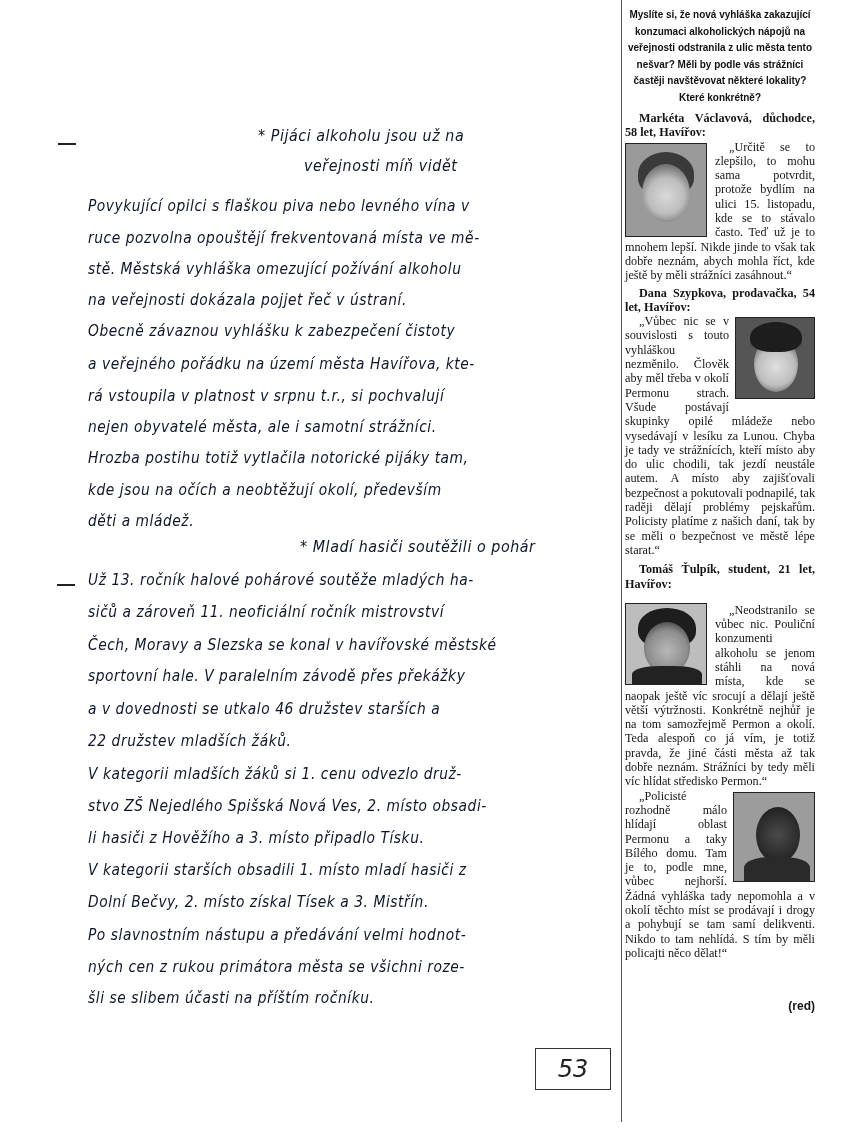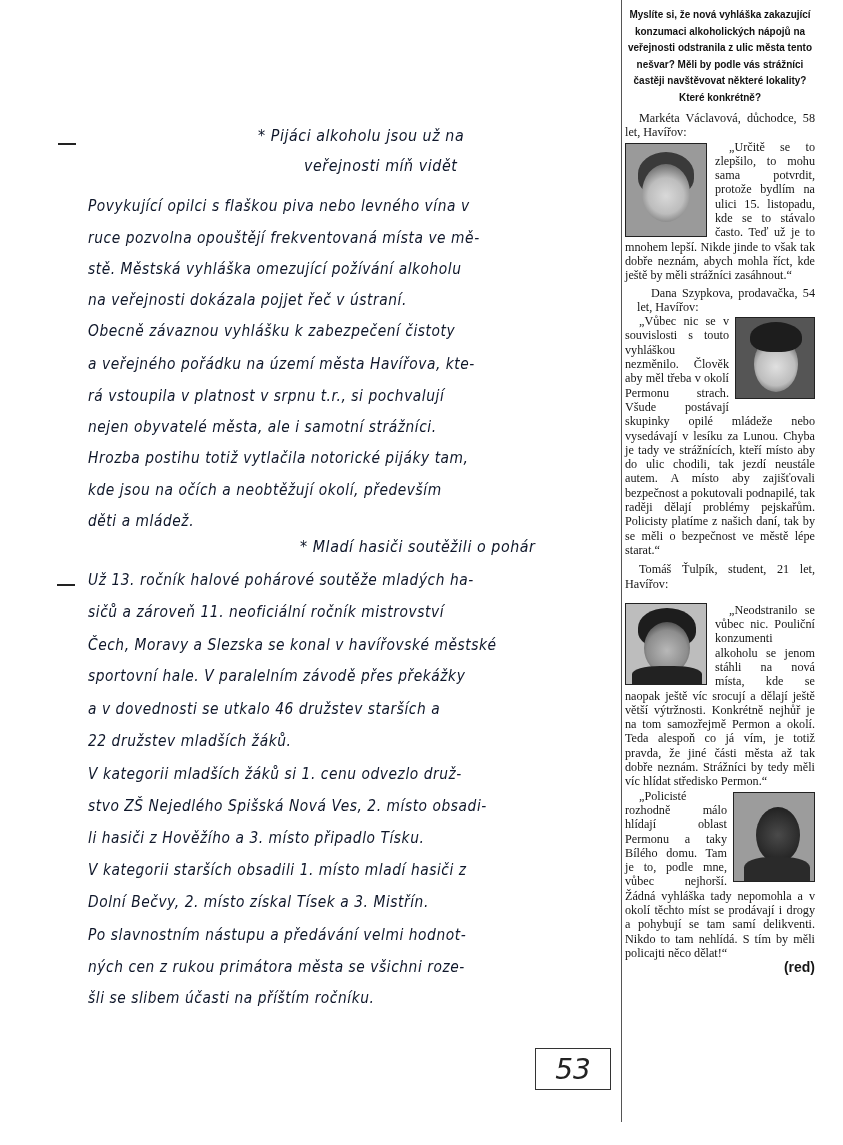--- a/index.html
+++ b/index.html
@@ -16,51 +16,51 @@
     color: #0f172a; letter-spacing: 0.6px;
   }
   .hline { position: absolute; white-space: nowrap; font-size: 15px; line-height: 20px; transform: scaleX(0.92); transform-origin: left center; }
   .heading { font-size: 15.5px; }
   .dash { position: absolute; height: 2px; background: #222; width: 18px; }
 
   .page-number-box {
     position: absolute; left: 535px; top: 1048px; width: 74px; height: 40px;
     border: 1.5px solid #333; border-bottom-width: 1px;
     display: flex; align-items: center; justify-content: center;
-    font-family: "DejaVu Sans", sans-serif; font-style: italic; font-size: 28px; color: #222;
+    font-family: "DejaVu Sans", sans-serif; font-style: italic; font-size: 24px; color: #222;
   }
 
   
   .clip {
     position: absolute; left: 621px; top: 0; width: 195px; height: 1122px;
     border-left: 1px solid #555;
     padding-left: 4px;
   }
   .clip-inner { position: absolute; left: 3px; top: 0; width: 190px; }
   .question {
     font-family: "Liberation Sans", sans-serif; font-weight: bold; font-size: 11.6px;
     line-height: 16.5px; text-align: center; margin-top: 6px; color: #111;
     transform: scaleX(0.86); transform-origin: center top; width: 220px; margin-left: -15px;
   }
   .col {
     font-family: "Liberation Serif", serif; font-size: 12.2px; line-height: 14.3px; color: #151515;
     text-align: justify; hyphens: manual;
   }
-  .name { font-weight: normal; text-indent: 14px; margin: 0; }
+  .name { font-weight: bold; text-indent: 14px; margin: 0; }
   .quote { margin: 0; text-indent: 14px; }
   .photo {
     background: #8a8a8a; border: 1px solid #222; position: relative; overflow: hidden;
   }
   .photo .face {
     position: absolute; border-radius: 50%; background: radial-gradient(circle at 50% 55%, #d9d9d9 0%, #bdbdbd 45%, #6b6b6b 80%);
   }
   .photo .hair { position: absolute; background: #1d1d1d; border-radius: 50% 50% 40% 40%; }
   .p-left { float: left; margin: 3px 8px 2px 0; }
   .p-right { float: right; margin: 3px 0 2px 6px; }
-  .red { float: right; font-family: "Liberation Sans", sans-serif; font-weight: bold; font-size: 14px; }
+  .red { float: right; font-family: "Liberation Sans", sans-serif; font-weight: bold; font-size: 12px; margin-top: 39px; }
   .clear { clear: both; }
 </style>
 </head>
 <body>
 
 <div class="page">
 
   <div class="hand">
     <div class="dash" style="left:58px; top:143px;"></div>
     <div class="hline heading" style="left:258px; top:126px;">* Pijáci alkoholu jsou už na</div>
@@ -105,21 +105,21 @@
       <div class="col" style="margin-top:6px;">
 
         <p class="name">Markéta Václavová, důchodce, 58 let, Havířov:</p>
         <div class="photo p-left" style="width:80px; height:92px; background:#9a9a9a;">
           <div class="hair" style="left:12px; top:8px; width:56px; height:44px; background:#3a3a3a;"></div>
           <div class="face" style="left:16px; top:20px; width:48px; height:58px;"></div>
         </div>
         <p class="quote">„Určitě se to zlepšilo, to mohu sama potvrdit, protože bydlím na ulici 15. listopadu, kde se to stávalo často. Teď už je to mnohem lepší. Nikde jinde to však tak dobře neznám, abych mohla říct, kde ještě by měli strážníci zasáhnout.“</p>
         <div class="clear"></div>
 
-        <p class="name" style="margin-top:3px;margin-left:12px;">Dana Szypkova, prodavačka, 54 let, Havířov:</p>
+        <p class="name" style="margin-top:3px;">Dana Szypkova, prodavačka, 54 let, Havířov:</p>
         <div class="photo p-right" style="width:78px; height:80px; background:#555;">
           <div class="face" style="left:18px; top:18px; width:44px; height:56px; background:radial-gradient(circle at 50% 55%, #e0e0e0 0%, #bdbdbd 50%, #444 85%);"></div>
           <div class="hair" style="left:14px; top:4px; width:52px; height:30px;"></div>
         </div>
         <p class="quote">„Vůbec nic se v souvislosti s touto vyhláškou nezměnilo. Člověk aby měl třeba v okolí Permonu strach. Všude postávají skupinky opilé mládeže nebo vysedávají v lesíku za Lunou. Chyba je tady ve strážnících, kteří místo aby do ulic chodili, tak jezdí neustále autem. A místo aby zajišťovali bezpečnost a pokutovali podnapilé, tak raději dělají problémy pejskařům. Policisty platíme z našich daní, tak by se měli o bezpečnost ve městě lépe starat.“</p>
         <div class="clear"></div>
 
         <p class="name" style="margin-top:5px;">Tomáš Ťulpík, student, 21 let, Havířov:</p>
         <div class="photo p-left" style="width:80px; height:80px; background:#bdbdbd; margin-top:12px;">
           <div class="hair" style="left:12px; top:4px; width:58px; height:40px;"></div>

